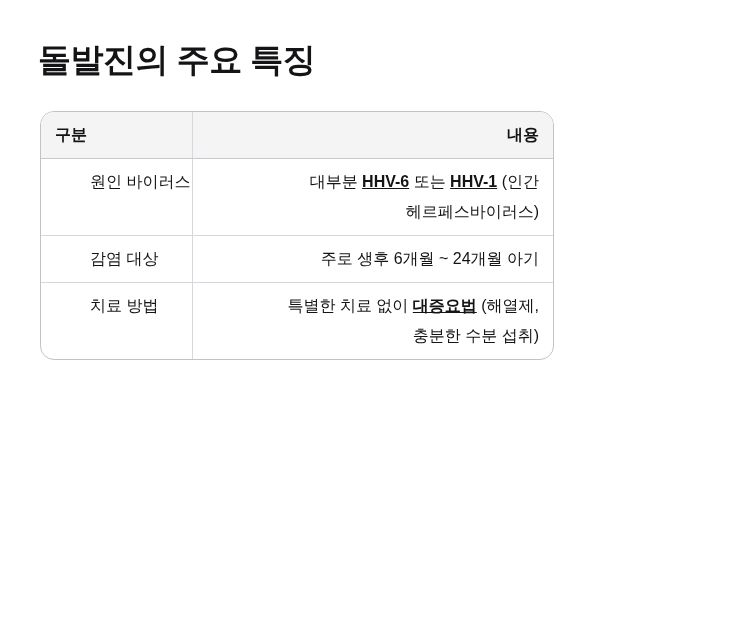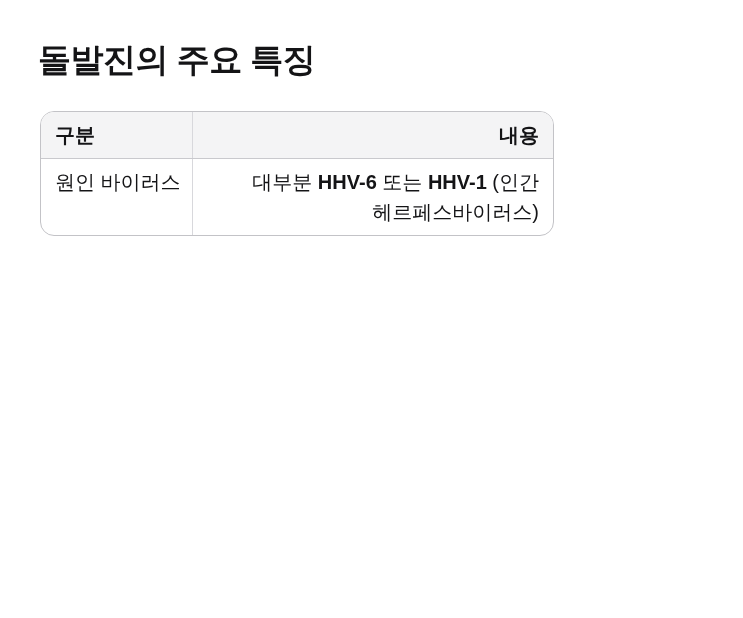--- a/index.html
+++ b/index.html
@@ -38,42 +38,42 @@
   }
   table.feature-table {
     width: 100%;
     border-collapse: collapse;
     table-layout: fixed;
   }
   table.feature-table col.c1 { width: 151px; }
   table.feature-table th,
   table.feature-table td {
     padding: 8px 14px;
-    font-size: 20px;
+    font-size: 16px;
     line-height: 30px;
     text-align: left;
     vertical-align: top;
     color: var(--text, #141416);
     font-weight: 400;
   }
   table.feature-table th {
     background: var(--header-bg, #f4f4f5);
     font-weight: 700;
     border-bottom: 1.5px solid var(--border-header, #c9c9cd);
   }
   table.feature-table tbody tr + tr td {
     border-top: 1px solid var(--border-inner, #d8d8dc);
   }
   table.feature-table th + th,
   table.feature-table td + td {
     border-left: 1px solid var(--border-inner, #d8d8dc);
     text-align: right;
   }
-  .cell-line { white-space: nowrap; }
-  .cell-line b { font-weight: 700; }
+  .cell-line { white-space: nowrap; margin-left: 35px; }
+  .cell-line b { font-weight: 700; text-decoration: underline; }
 </style>
 </head>
 <body>
 
 <div class="screen" style="--bg: #ffffff; --text: #141416; --header-bg: #f4f4f5; --border-outer: #c3c3c7; --border-header: #c9c9cd; --border-inner: #d8d8dc;">
   <h1 class="page-title">돌발진의 주요 특징</h1>
 
   <div class="table-wrap">
     <table class="feature-table">
       <colgroup>
@@ -89,16 +89,33 @@
       <tbody>
           <tr>
             <td>
               <div class="cell-line">원인 바이러스</div>
             </td>
             <td>
               <div class="cell-line"><span>대부분 </span><b>HHV-6</b><span> 또는 </span><b>HHV-1</b><span> (인간</span></div>
               <div class="cell-line"><span>헤르페스바이러스)</span></div>
             </td>
           </tr>
+          <tr>
+            <td>
+              <div class="cell-line">감염 대상</div>
+            </td>
+            <td>
+              <div class="cell-line"><span>주로 생후 6개월 ~ 24개월 아기</span></div>
+            </td>
+          </tr>
+          <tr>
+            <td>
+              <div class="cell-line">치료 방법</div>
+            </td>
+            <td>
+              <div class="cell-line"><span>특별한 치료 없이 </span><b>대증요법</b><span> (해열제,</span></div>
+              <div class="cell-line"><span>충분한 수분 섭취)</span></div>
+            </td>
+          </tr>
         </tbody>
     </table>
   </div>
 </div>
 
 </body></html>

